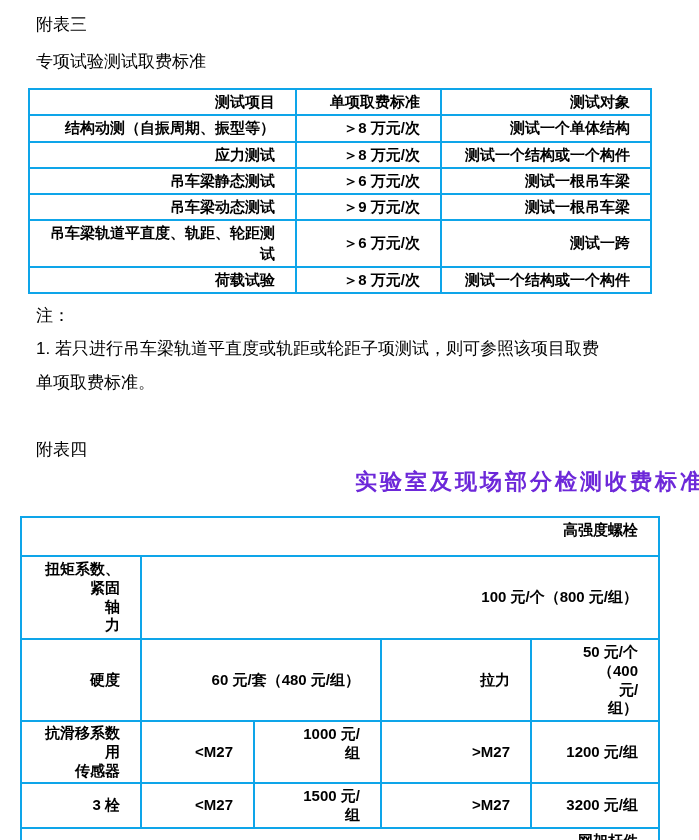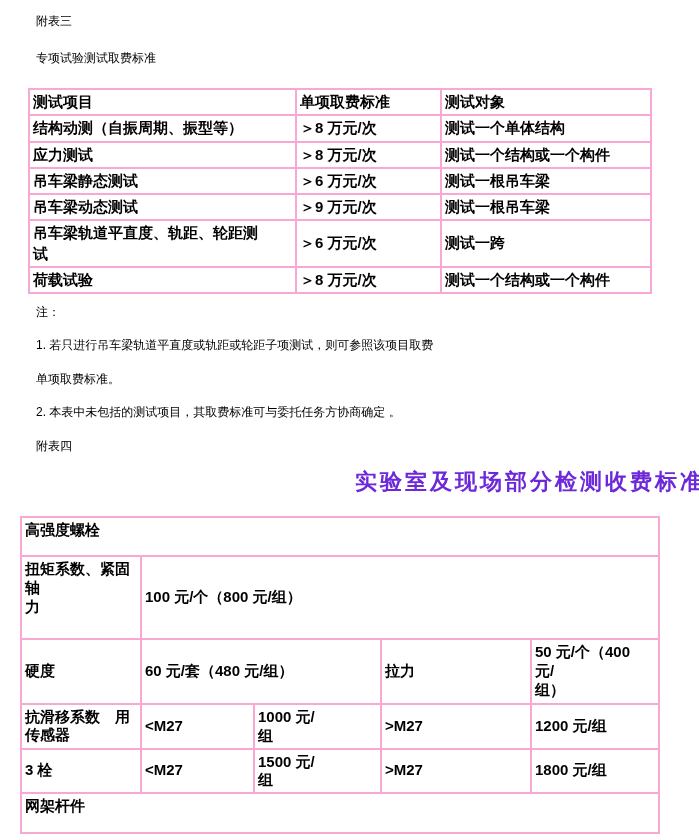--- a/index.html
+++ b/index.html
@@ -9,37 +9,37 @@
     width: 699px;
     height: 840px;
     background: #ffffff;
     color: #000;
     font-family: "Liberation Sans", "DejaVu Sans", sans-serif;
     overflow: hidden;
   }
   .body-text {
     position: absolute;
     left: 36px;
-    font-size: 12px;
+    font-size: 17px;
     color: #000;
     white-space: nowrap;
   }
   .doc-table {
     position: absolute;
     border-collapse: collapse;
     table-layout: fixed;
     font-weight: bold;
     color: #000;
   }
   .doc-table td {
-    border: 2px solid #f9a8d4;
-    text-align: left;
+    border: 2px solid #0ea5e9;
+    text-align: right;
     vertical-align: middle;
     white-space: pre-line;
-    padding: 2px 3px;
+    padding: 2px 20px;
     overflow: hidden;
   }
   #fee-table {
     left: 28px;
     top: 88px;
     width: 622px;
     font-size: 15px;
   }
   #fee-table td { line-height: 1.35; }
   #lab-table {
@@ -123,21 +123,20 @@
         <td>荷载试验</td>
         <td>＞8 万元/次</td>
         <td>测试一个结构或一个构件</td>
       </tr>
     </tbody>
   </table>
 
   <div class="body-text" style="top:304px">注：</div>
   <div class="body-text" style="top:337px">1. 若只进行吊车梁轨道平直度或轨距或轮距子项测试，则可参照该项目取费</div>
   <div class="body-text" style="top:371px">单项取费标准。</div>
-  <div class="body-text" style="top:404px">2. 本表中未包括的测试项目，其取费标准可与委托任务方协商确定 。</div>
 
   <div class="body-text" style="top:438px">附表四</div>
 
   <div class="main-title">实验室及现场部分检测收费标准</div>
 
   <table id="lab-table" class="doc-table">
     <colgroup>
       <col style="width:120px">
         <col style="width:113px">
         <col style="width:127px">
@@ -170,21 +169,21 @@
 组</td>
         <td>&gt;M27</td>
         <td>1200 元/组</td>
       </tr>
       <tr class="r-lab5">
         <td>3 栓</td>
         <td>&lt;M27</td>
         <td class="va-top">1500 元/
 组</td>
         <td>&gt;M27</td>
-        <td>1800 元/组</td>
+        <td>3200 元/组</td>
       </tr>
       <tr class="r-lab6">
         <td colspan="5" class="va-top">网架杆件</td>
       </tr>
     </tbody>
   </table>
 
 </div>
 
 </body></html>

